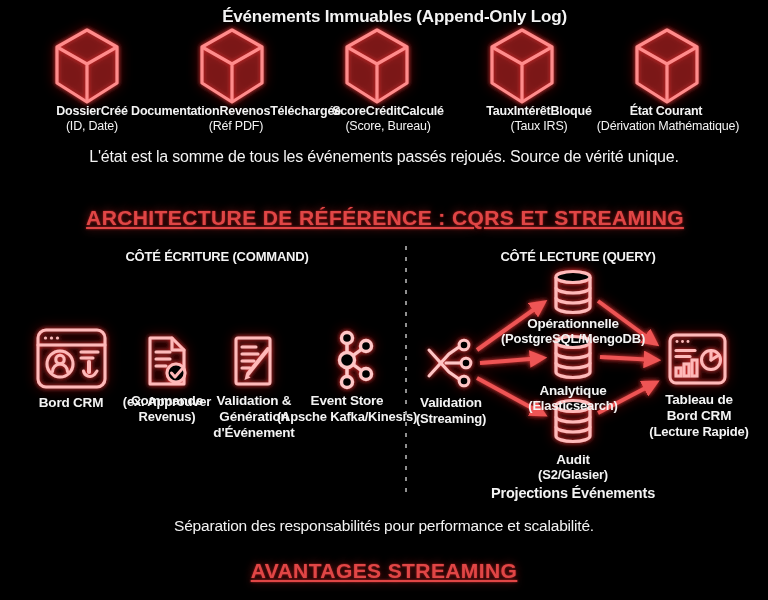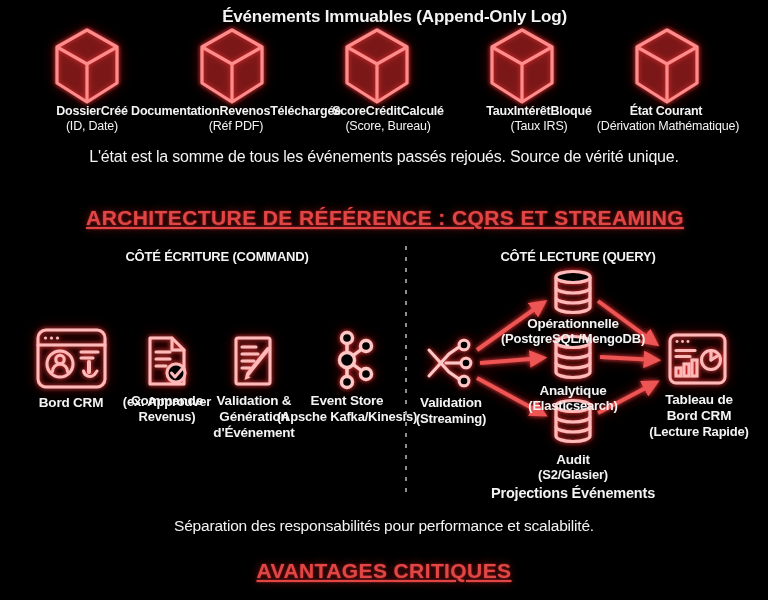--- a/index.html
+++ b/index.html
@@ -210,14 +210,14 @@
   <div class="lbl proj b">Projections Événements</div>
 
   <div class="lbl dbl b" style="left:699px;top:392px">
     <span style="display:block">Tableau de</span>
     <span style="display:block">Bord CRM</span>
   </div>
   <div class="lbl sub" style="left:699px;top:424px">(Lecture Rapide)</div>
 
   <div class="lbl cap2">Séparation des responsabilités pour performance et scalabilité.</div>
 
-  <div class="lbl foot red-title">AVANTAGES CRITIQUES</div>
+  <div class="lbl foot red-title">AVANTAGES STREAMING</div>
 </div>
 
 </body></html>

